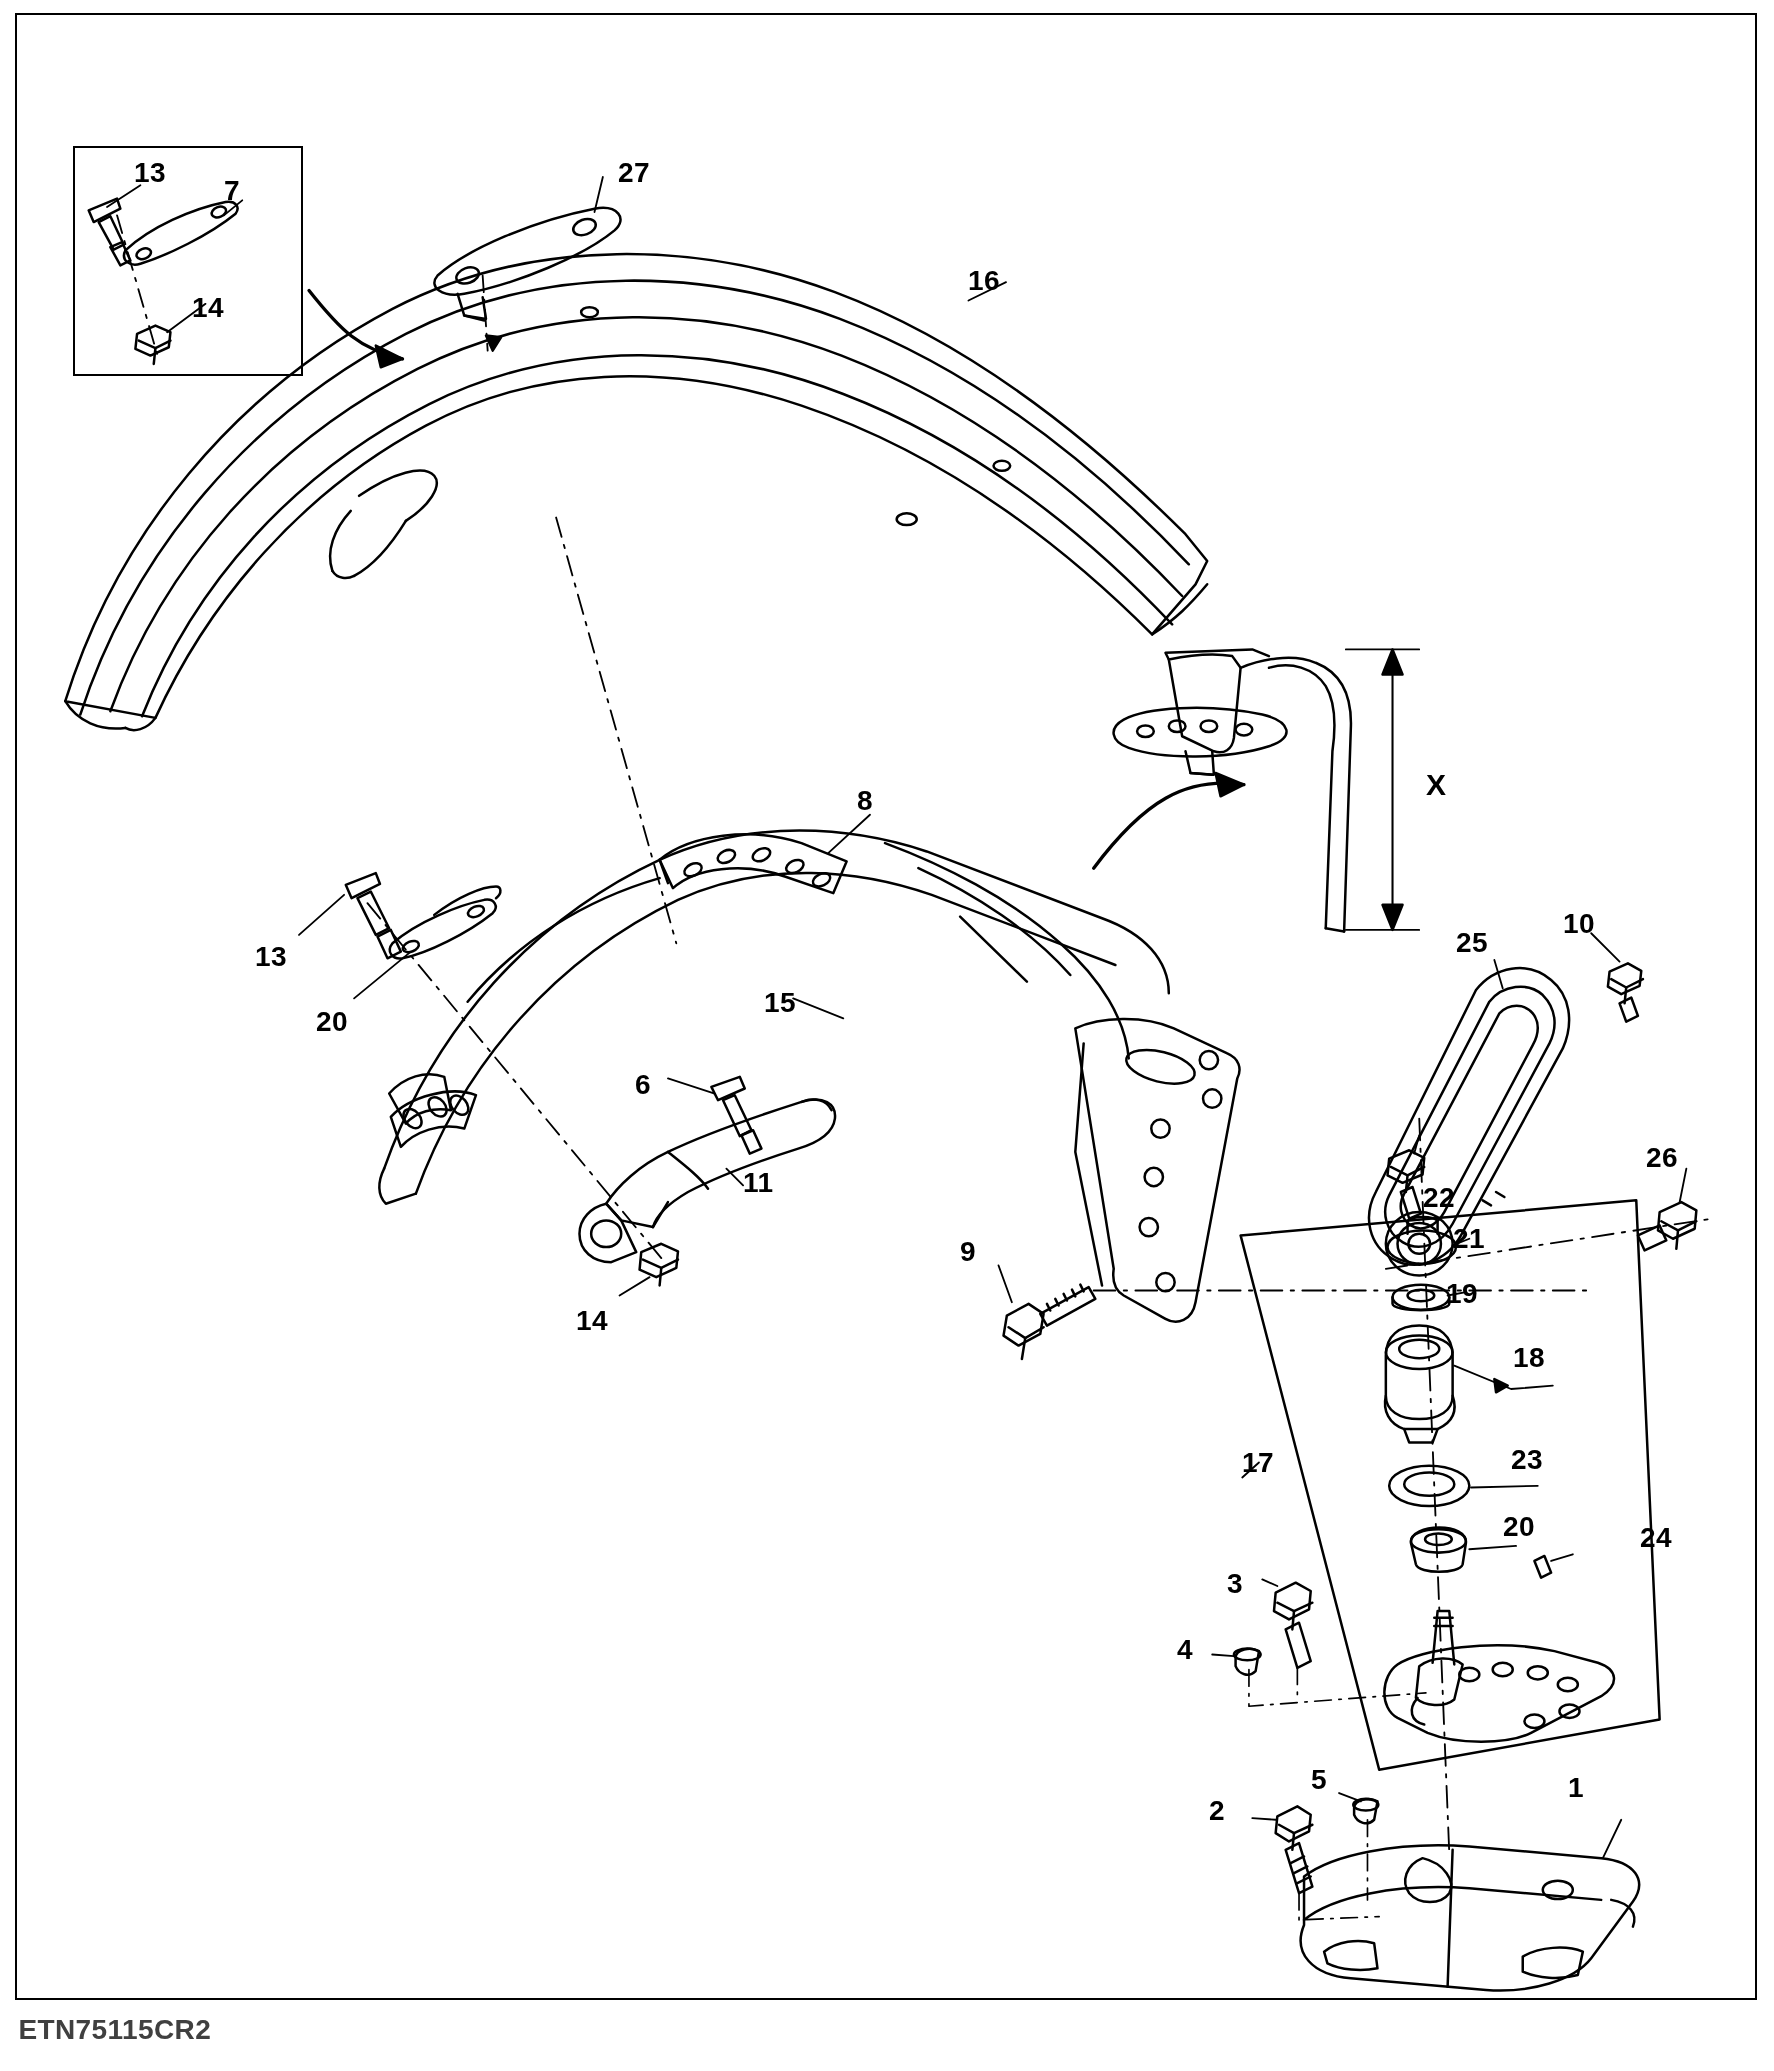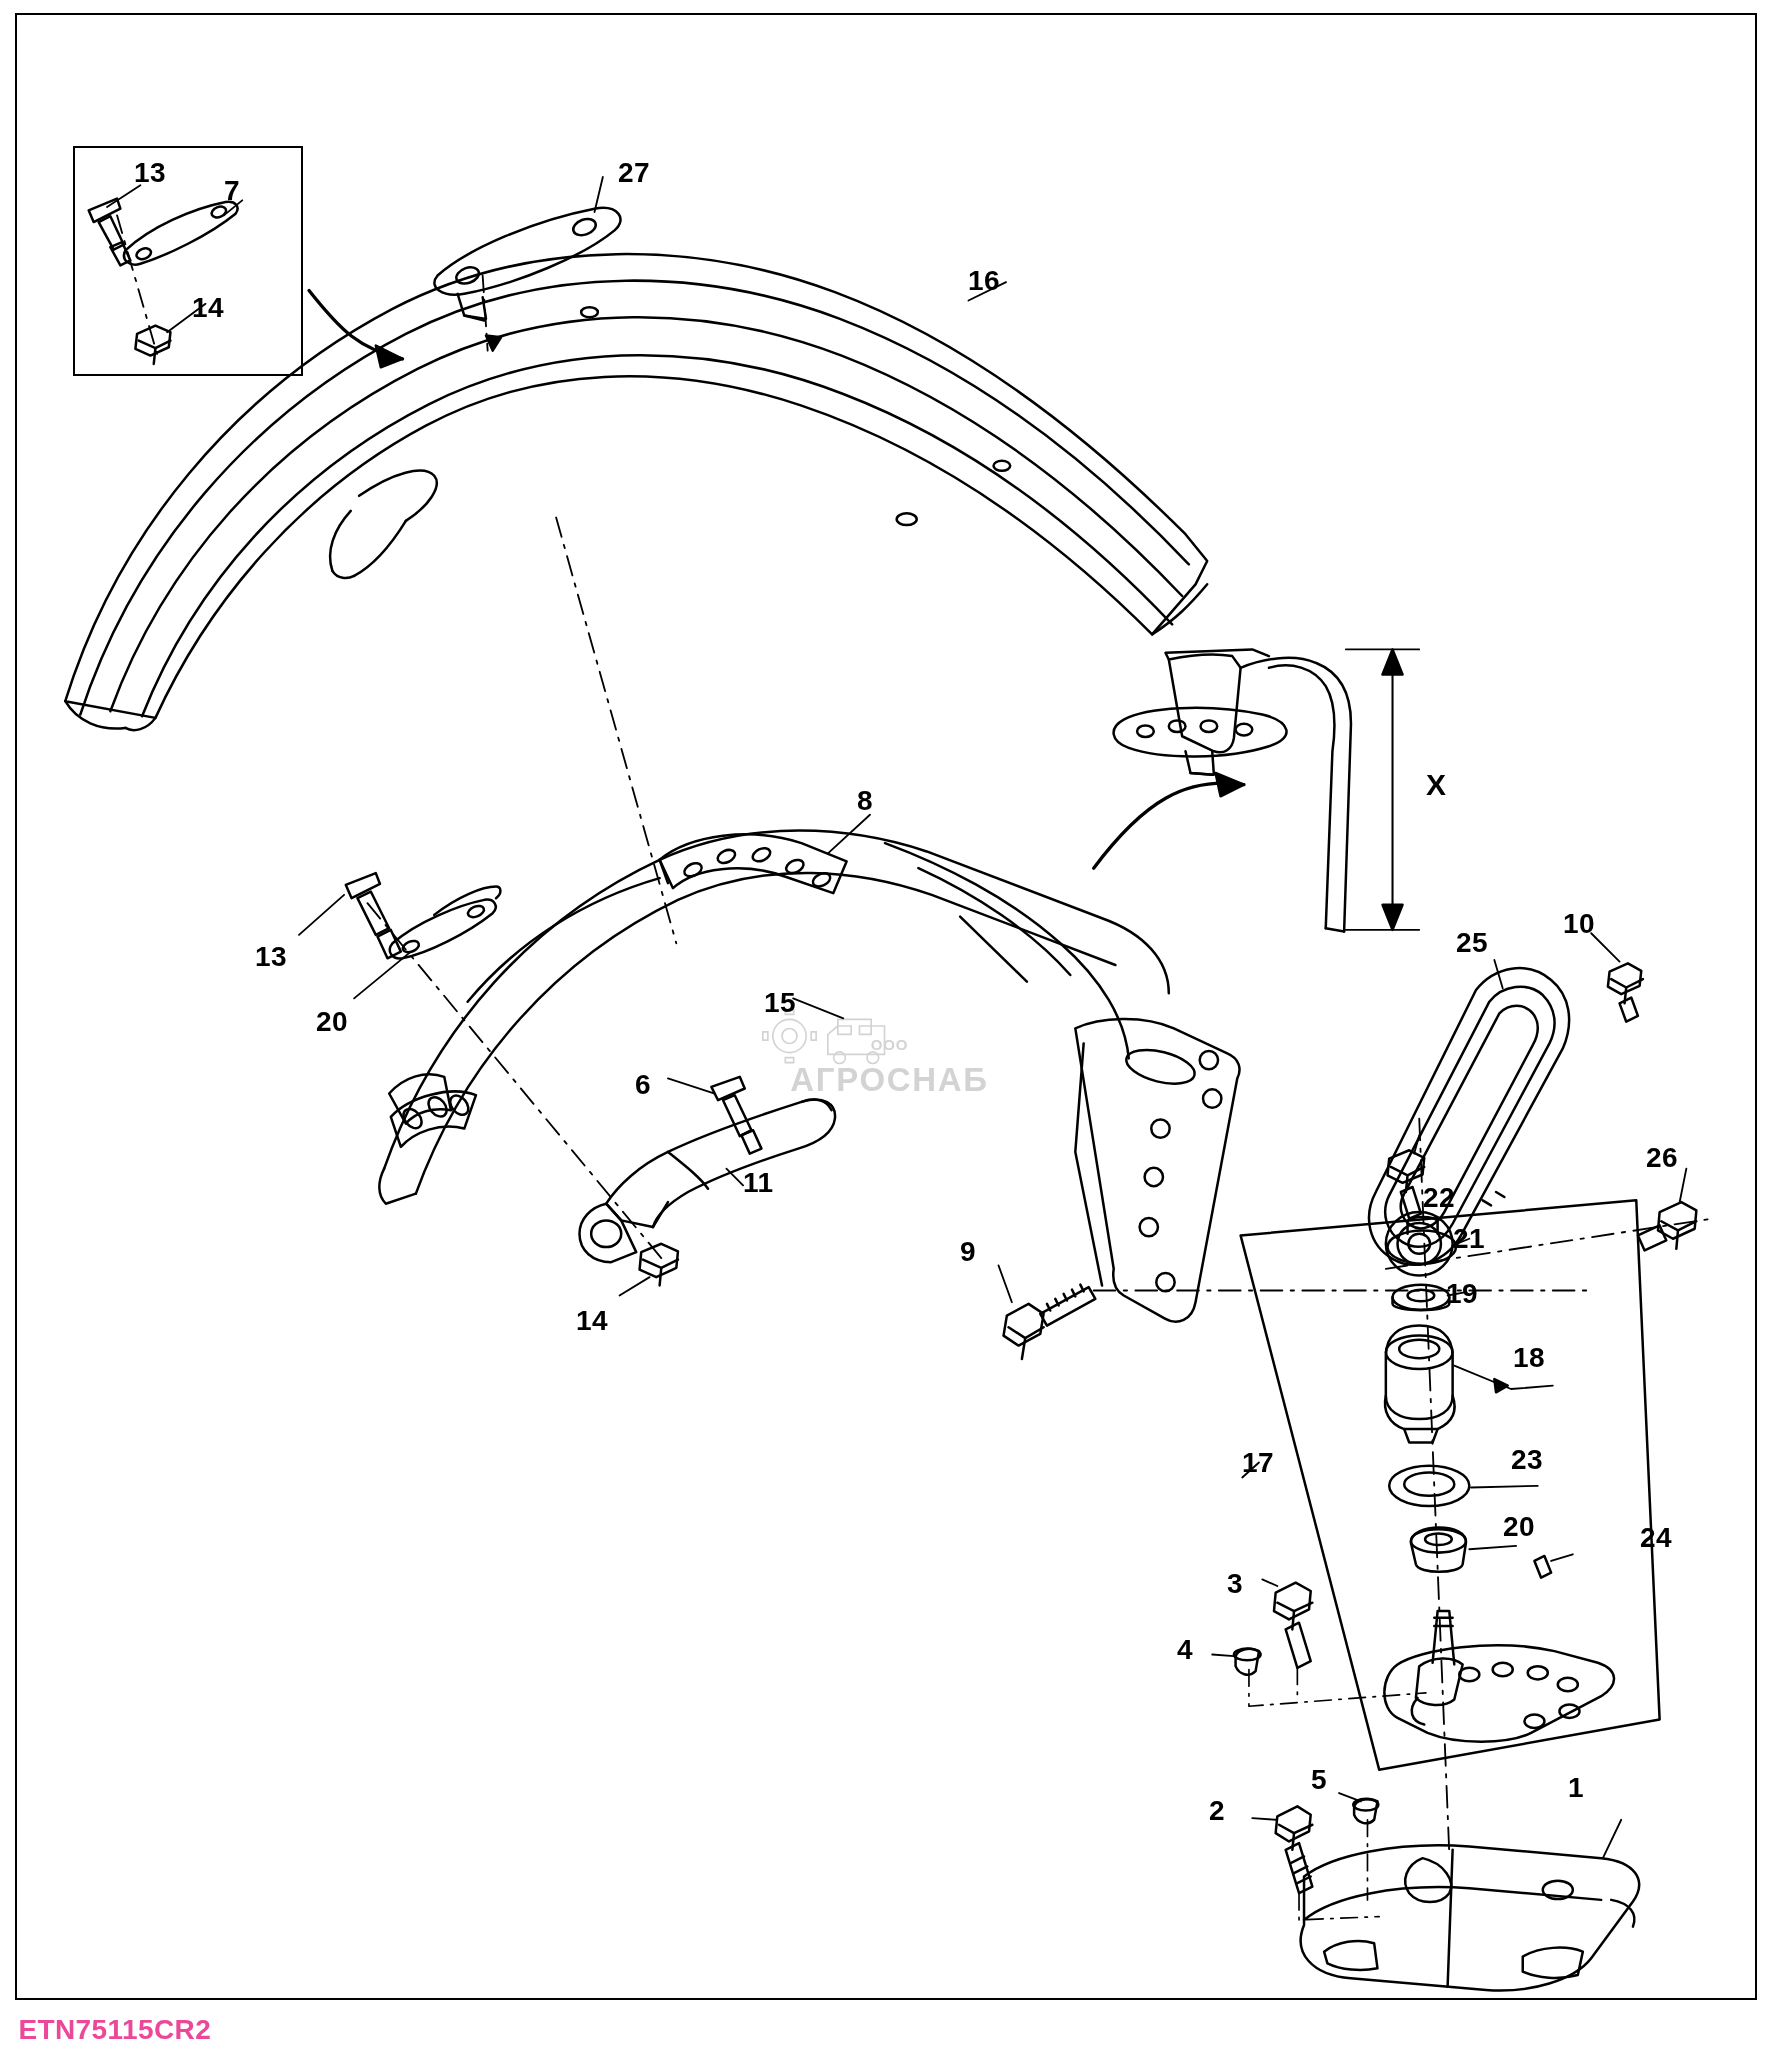--- a/index.html
+++ b/index.html
@@ -53,21 +53,21 @@
     font-size: 30px;
     font-weight: bold;
     color: #000;
   }
   .drawing-code {
     position: absolute;
     left: 18.4px;
     top: 2014px;
     font-size: 28px;
     font-weight: bold;
-    color: #ec4899;
+    color: #404040;
     letter-spacing: 0.4px;
   }
   svg.art {
     position: absolute;
     left: 0; top: 0;
     width: 1775px;
     height: 2071px;
     pointer-events: none;
   }
   .wm {
@@ -429,35 +429,20 @@
         <ellipse cx="1866" cy="2264" rx="18" ry="11"></ellipse>
         <path d="M1586 2338 C 1602 2326, 1626 2322, 1646 2328 L 1650 2358 C 1630 2362, 1606 2360, 1590 2352 Z"></path>
         <path d="M1824 2344 C 1844 2332, 1876 2330, 1896 2338 L 1890 2366 C 1868 2372, 1842 2370, 1824 2362 Z"></path>
         <path d="M1930 2276 C 1952 2280, 1962 2292, 1956 2308"></path>
       </g>
       <path d="M1942 2180 L 1920 2226" stroke-width="2.2"></path>
 
     </g>
   </svg>
 
-  <div class="wm">
-    <svg viewBox="0 0 320 120" width="267" height="100" xmlns="http://www.w3.org/2000/svg">
-      <g fill="none" stroke="#6f6f6f" stroke-width="2">
-        <circle cx="40" cy="36" r="20"></circle>
-        <circle cx="40" cy="36" r="9"></circle>
-        <path d="M40 10 l5 0 l0 -6 l-10 0 l0 6 z M40 62 l5 0 l0 6 l-10 0 l0 -6 z M14 36 l0 5 l-6 0 l0 -10 l6 0 z M66 36 l0 5 l6 0 l0 -10 l-6 0 z"></path>
-        <path d="M86 58 l0 -24 l12 -10 l0 -8 l40 0 l0 8 l16 0 l0 34 z"></path>
-        <path d="M98 34 l16 0 l0 -10 l-16 0 z M124 24 l14 0 l0 10 l-14 0 z"></path>
-        <circle cx="100" cy="62" r="7"></circle>
-        <circle cx="140" cy="62" r="7"></circle>
-      </g>
-    </svg>
-    <div class="wm-sub">ООО</div>
-    <div class="wm-text">АГРОСНАБ</div>
-  </div>
 
   <div id="callouts">
       <div class="callout" style="left: 134px; top: 159px;">13</div>
       <div class="callout" style="left: 224px; top: 177px;">7</div>
       <div class="callout" style="left: 192px; top: 294px;">14</div>
       <div class="callout" style="left: 618px; top: 159px;">27</div>
       <div class="callout" style="left: 968px; top: 267px;">16</div>
       <div class="callout" style="left: 857px; top: 787px;">8</div>
       <div class="callout" style="left: 255px; top: 943px;">13</div>
       <div class="callout" style="left: 316px; top: 1008px;">20</div>

